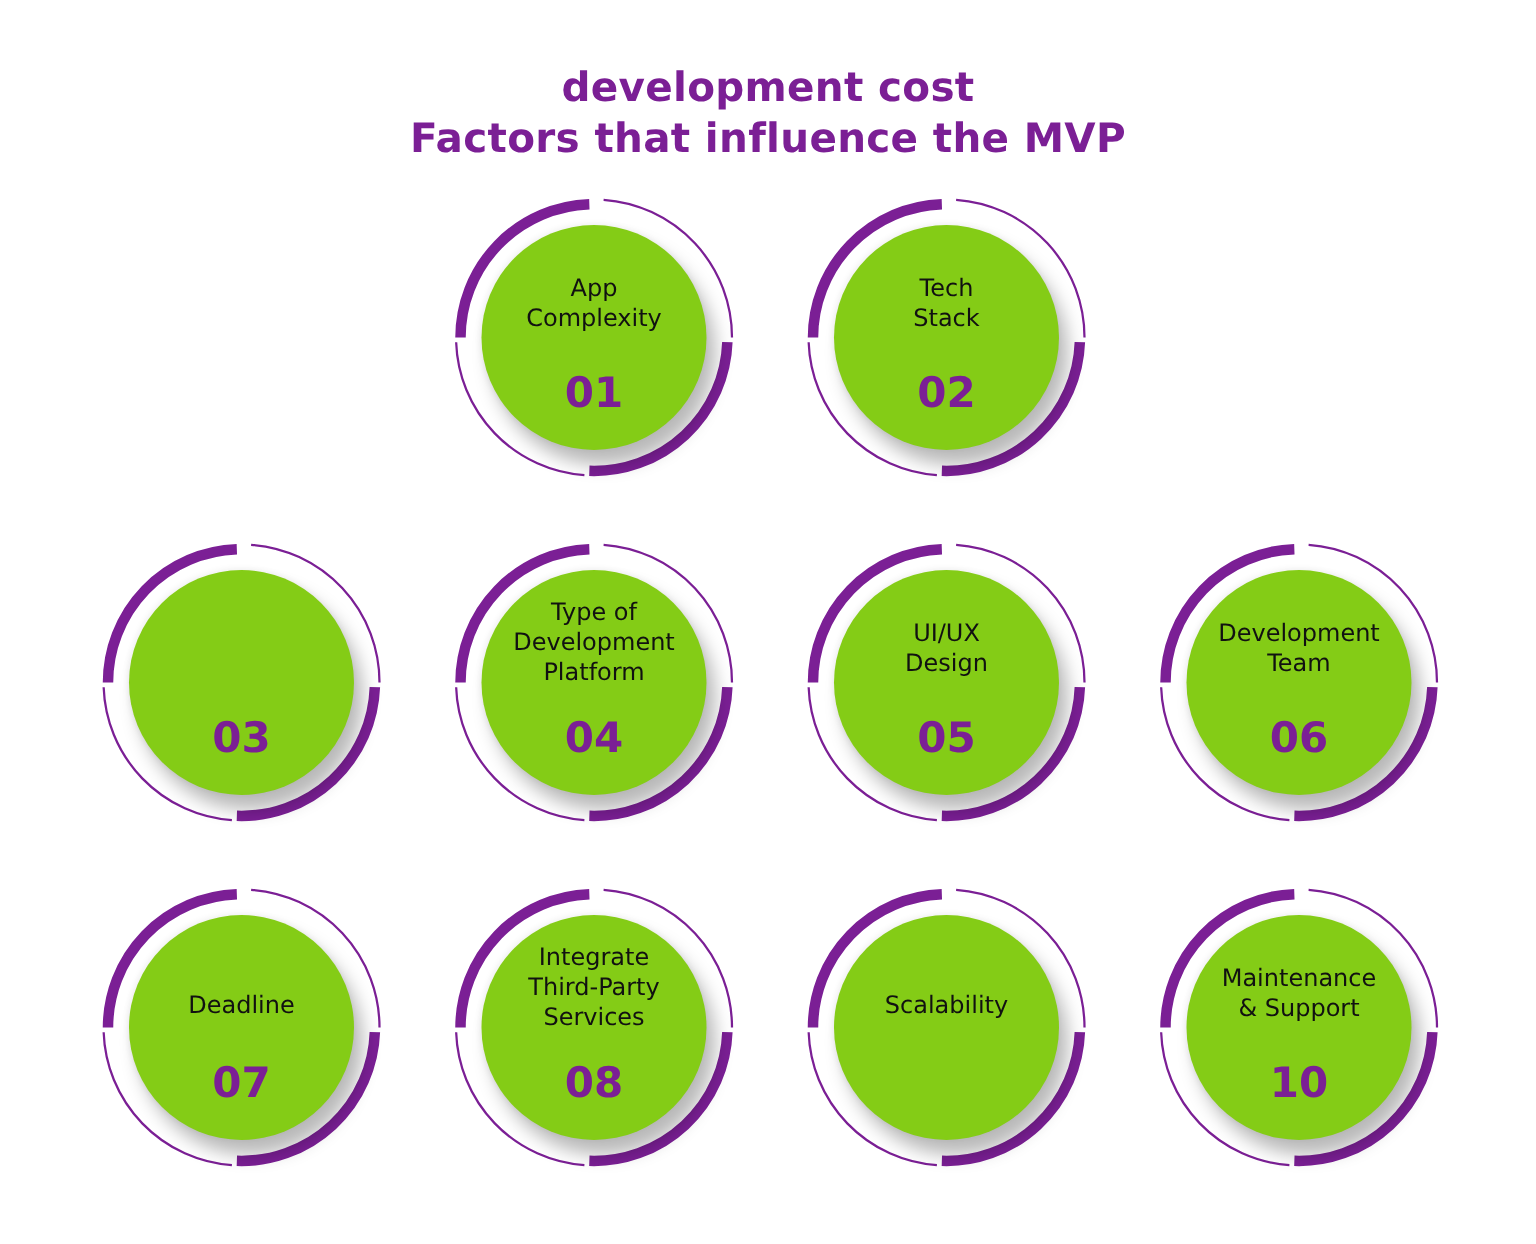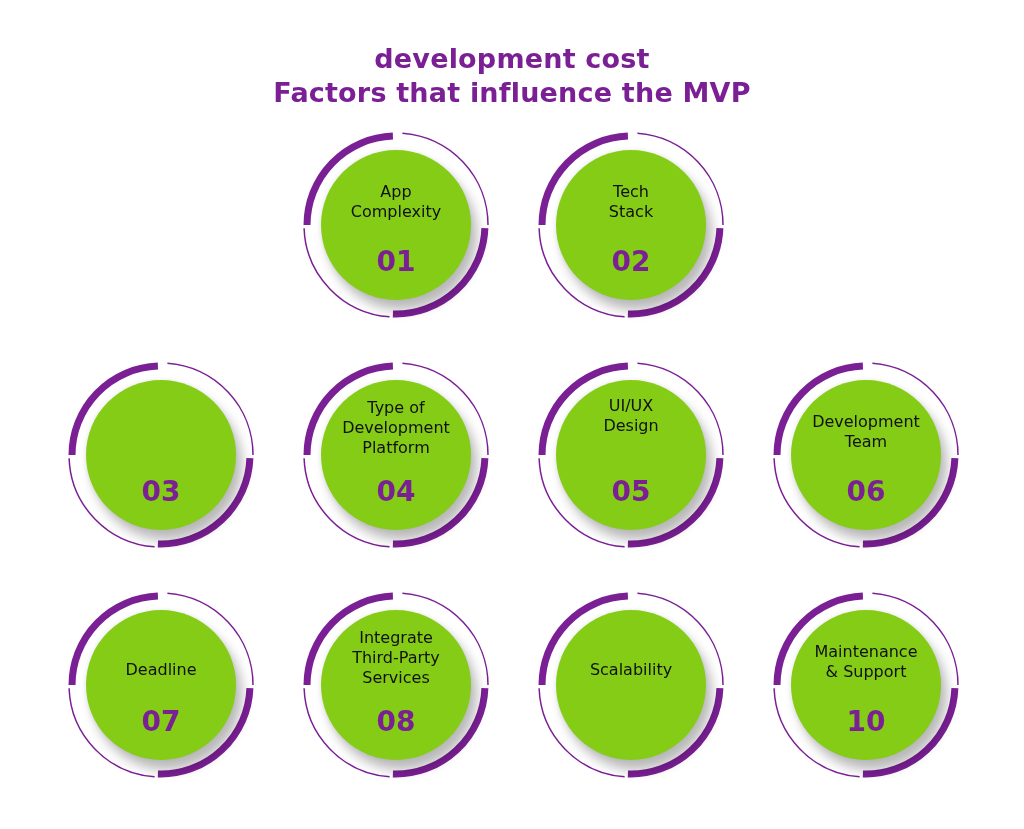--- a/index.html
+++ b/index.html
@@ -79,21 +79,21 @@
       </div>
     </div>
     <div class="item" style="left: 533px; top: 357px;">
       <svg width="196" height="196">
        <path d="M9.0 98.0 A89 89 0 0 1 94.9 9.1" stroke="#7b1f95" stroke-width="7" fill="none"></path>
        <path d="M104.4 6.2 A92 92 0 0 1 190.0 98.0" stroke="#7b1f95" stroke-width="1.5" fill="none"></path>
        <path d="M186.9 101.1 A89 89 0 0 1 94.9 186.9" stroke="#7b1f95" stroke-width="7" fill="none"></path>
        <path d="M91.6 189.8 A92 92 0 0 1 6.1 101.2" stroke="#7b1f95" stroke-width="1.5" fill="none"></path>
      </svg>
      <div class="inner">
-        <div class="label" style="top: 16px;">
+        <div class="label" style="top: 32px;">
           <div>UI/UX</div>
           <div>Design</div>
         </div>
         <div class="num">05</div>
       </div>
     </div>
     <div class="item" style="left: 768px; top: 357px;">
       <svg width="196" height="196">
        <path d="M9.0 98.0 A89 89 0 0 1 94.9 9.1" stroke="#7b1f95" stroke-width="7" fill="none"></path>
        <path d="M104.4 6.2 A92 92 0 0 1 190.0 98.0" stroke="#7b1f95" stroke-width="1.5" fill="none"></path>

